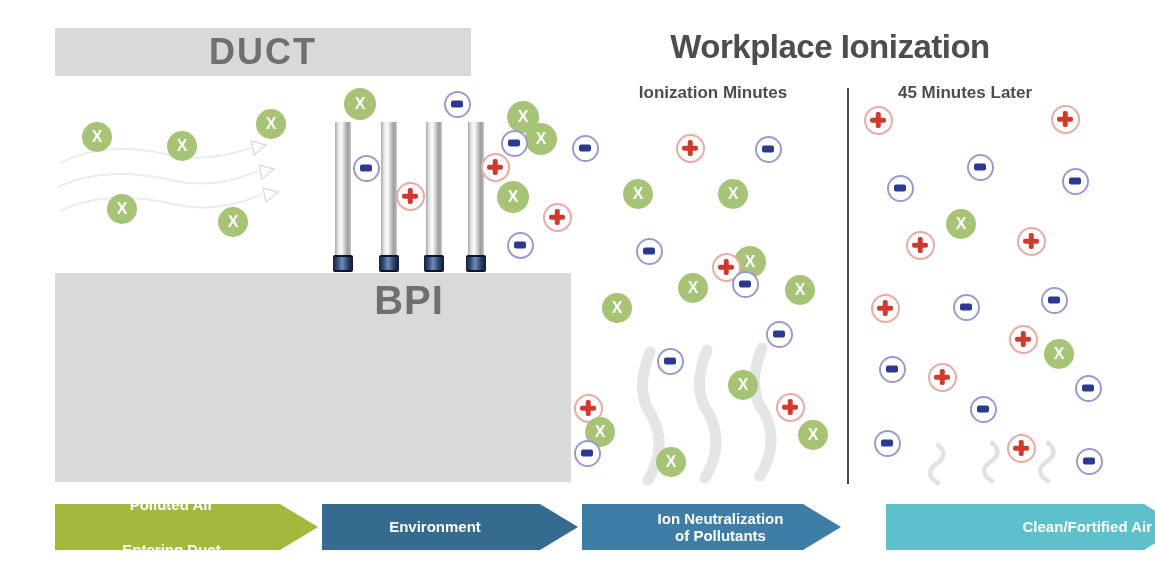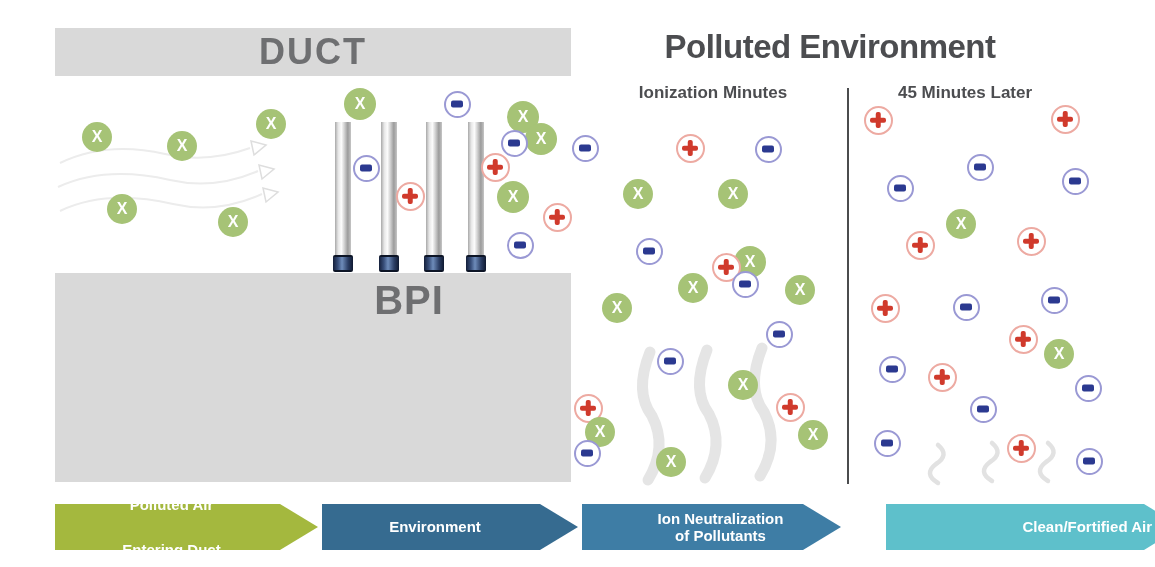--- a/index.html
+++ b/index.html
@@ -3,21 +3,21 @@
 <meta charset="utf-8">
 <style>
   html,body{margin:0;padding:0;background:#fff;}
   .stage{
     position:relative;width:1155px;height:567px;background:#ffffff;overflow:hidden;
     font-family:"Liberation Sans", sans-serif;
     --green:#a6c376; --red:#d03a2c; --red-ring:#edaaa2;
     --navy:#2b3990; --navy-ring:#9a99d4; --gray:#d9d9d9; --heading:#55565a;
   }
   .duct-bar{
-    position:absolute;left:55px;top:28px;width:516px;height:48px;background:var(--gray);
+    position:absolute;left:55px;top:28px;width:416px;height:48px;background:var(--gray);
     display:flex;align-items:center;justify-content:center;
   }
   .duct-label{font-size:36px;font-weight:bold;color:#6e6f71;letter-spacing:2px;}
   .bpi-block{position:absolute;left:55px;top:273px;width:516px;height:209px;background:var(--gray);}
   .bpi-label{
     position:absolute;left:409px;top:278px;transform:translateX(-50%);
     font-size:40px;font-weight:bold;color:#6e6f71;letter-spacing:1px;
   }
   .workplace-title{
     position:absolute;left:830px;top:28px;transform:translateX(-50%);
@@ -102,21 +102,21 @@
 
   <div class="tube" style="left:335px"></div>
   <div class="tube" style="left:381px"></div>
   <div class="tube" style="left:426px"></div>
   <div class="tube" style="left:468px"></div>
   <div class="tube-base" style="left:333px"></div>
   <div class="tube-base" style="left:379px"></div>
   <div class="tube-base" style="left:424px"></div>
   <div class="tube-base" style="left:466px"></div>
 
-  <div class="workplace-title">Polluted Environment</div>
+  <div class="workplace-title">Workplace Ionization</div>
   <div class="phase-label phase-1">Ionization Minutes</div>
   <div class="phase-label phase-2">45 Minutes Later</div>
   <div class="divider"></div>
 
   <div id="particles">
       <div class="particle p-x" style="height: 30px; width: 30px; left: 82px; top: 122px;">X</div>
       <div class="particle p-x" style="height: 30px; width: 30px; left: 167px; top: 131px;">X</div>
       <div class="particle p-x" style="height: 30px; width: 30px; left: 256px; top: 109px;">X</div>
       <div class="particle p-x" style="height: 30px; width: 30px; left: 107px; top: 194px;">X</div>
       <div class="particle p-x" style="height: 30px; width: 30px; left: 218px; top: 207px;">X</div>

